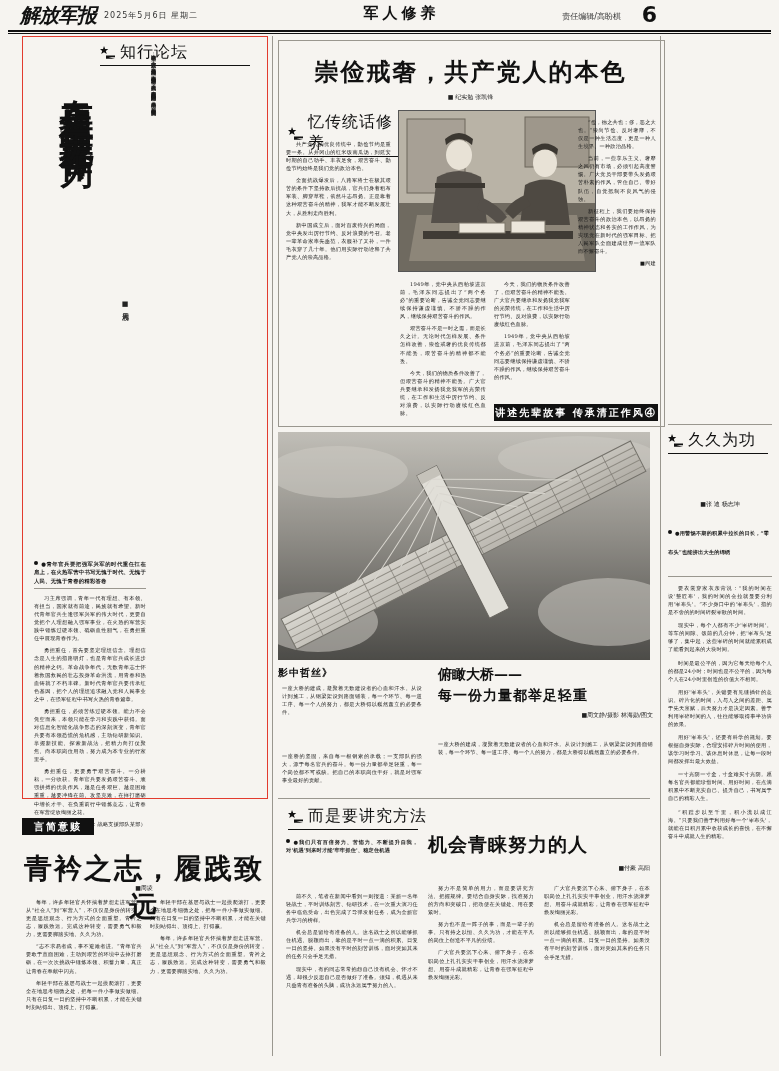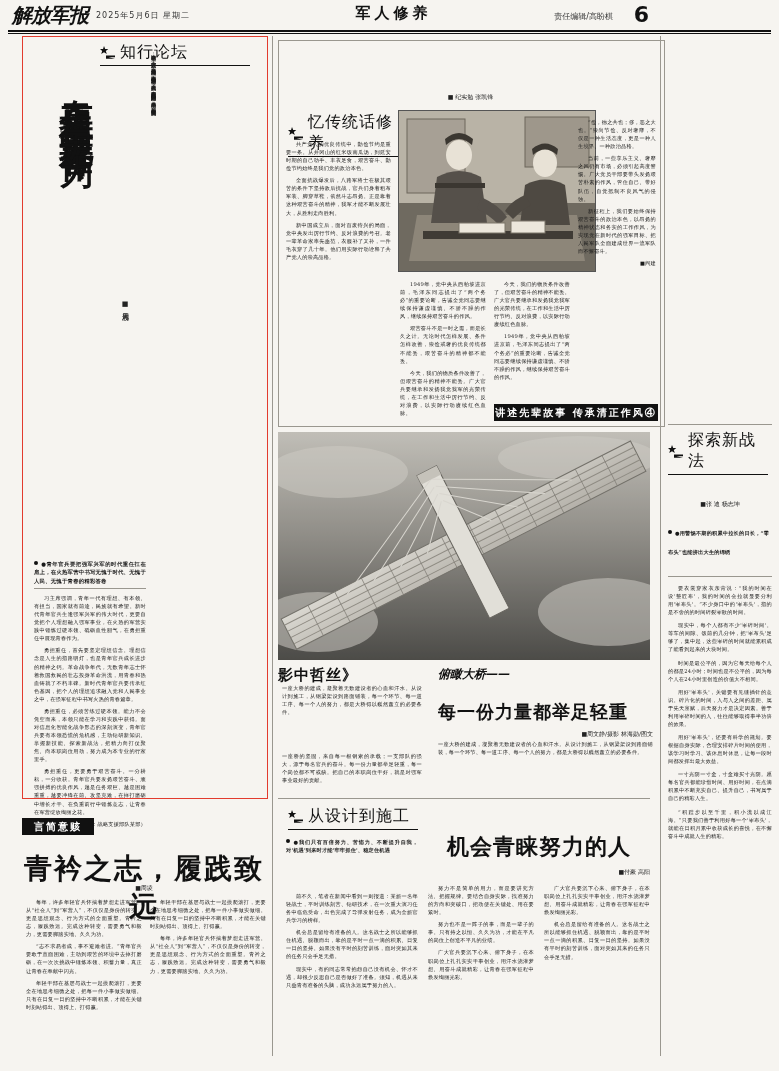--- a/index.html
+++ b/index.html
@@ -6,21 +6,21 @@
   body{
     width:779px;height:1071px;
     background:#f4f2ee;
     font-family:"DejaVu Sans","Liberation Sans",sans-serif;
     color:#111;
     overflow:hidden;
   }
   .page{position:relative;width:779px;height:1071px;background:#f6f4f0;}
 
   
-  .masthead{position:absolute;left:4px;top:0;width:657px;height:32px;}
+  .masthead{position:absolute;left:12px;top:0;width:657px;height:32px;}
   .logo{position:absolute;left:8px;top:2px;font-family:"DejaVu Serif","Liberation Serif",serif;
         font-size:20px;font-weight:bold;letter-spacing:-1px;color:#111;
         font-style:italic;}
   .date{position:absolute;left:92px;top:10px;font-size:8px;color:#333;letter-spacing:1px;}
   .mh-title{position:absolute;left:0;top:4px;width:779px;text-align:center;
             font-family:"DejaVu Serif","Liberation Serif",serif;font-weight:bold;
             font-size:15px;letter-spacing:4px;}
   .editor{position:absolute;right:48px;top:11px;font-size:8px;color:#333;}
   .pagenum{position:absolute;right:12px;top:2px;font-size:22px;font-weight:bold;}
   .mh-rule{position:absolute;left:8px;top:30px;width:763px;height:2px;background:#111;}
@@ -139,20 +139,23 @@
   </div>
   <div style="position:absolute;left:150px;top:898px;width:116px;">
     <p class="body-txt" style="margin:0 0 4px 0;text-indent:10px;">年轻干部在基层与战士一起摸爬滚打，更要全在地思考细微之处，把每一件小事做实做细。只有在日复一日的坚持中不断积累，才能在关键时刻站得出、顶得上、打得赢。</p>
     <p class="body-txt" style="margin:0;text-indent:10px;">每年，许多年轻官兵怀揣着梦想走进军营。从“社会人”到“军营人”，不仅仅是身份的转变，更是思想观念、行为方式的全面重塑。青衿之志，履践致远。完成这种转变，需要勇气和毅力，更需要脚踏实地、久久为功。</p>
   </div>
 
   <div class="colrule" style="left:272px;top:36px;height:1020px;"></div>
 
   <div style="position:absolute;left:278px;top:40px;width:385px;height:385px;border:1px solid #9a978f;"></div>
 
+  <div style="position:absolute;left:278px;top:56px;width:385px;text-align:center;">
+    <div class="hl" style="font-size:24px;letter-spacing:2px;">崇俭戒奢，共产党人的本色</div>
+  </div>
   <div style="position:absolute;left:278px;top:93px;width:385px;text-align:center;" class="byline">■ 纪实勉  张凯锋</div>
 
   <div style="position:absolute;left:288px;top:112px;width:120px;">
     <div class="sec-tag">
       <span class="tagmark">
         <svg width="16" height="13" viewBox="0 0 16 13">
           <polygon points="4,0 5.2,3 8.3,3 5.8,4.9 6.8,8 4,6.2 1.2,8 2.2,4.9 0,3 3,3" fill="#111"></polygon>
           <path d="M6 9.5 L15 9.5 L15 11.2 L8.5 11.2 L15 12.8 L6 12.8 Z" fill="#111"></path>
         </svg>
       </span>
@@ -274,53 +277,53 @@
           <line x1="188" y1="56" x2="252" y2="104"></line>
             <line x1="188" y1="64" x2="222" y2="104"></line>
         </g>
       </g>
 
       <rect width="372" height="228" fill="#9c9992" opacity="0.18"></rect>
     </svg>
   </div>
 
   <div style="position:absolute;left:278px;top:666px;width:150px;">
-    <div class="hl" style="font-size:15px;letter-spacing:1px;">影中哲丝》</div>
+    <div class="hl" style="font-size:10px;letter-spacing:1px;">影中哲丝》</div>
   </div>
   <div style="position:absolute;left:282px;top:684px;width:140px;" class="body-txt">一座大桥的建成，凝聚着无数建设者的心血和汗水。从设计到施工，从钢梁架设到路面铺装，每一个环节、每一道工序、每一个人的努力，都是大桥得以巍然矗立的必要条件。</div>
   <div style="position:absolute;left:282px;top:752px;width:140px;" class="body-txt">一座桥的坚固，来自每一根钢索的承载；一支部队的强大，源于每名官兵的奋斗。每一份力量都举足轻重，每一个岗位都不可或缺。把自己的本职岗位干好，就是对强军事业最好的贡献。</div>
 
   <div style="position:absolute;left:438px;top:666px;width:215px;">
-    <div class="hl" style="font-size:12px;font-style:italic;">俯瞰大桥——</div>
-    <div class="hl" style="font-size:18px;letter-spacing:1px;margin-top:17px;">每一份力量都举足轻重</div>
+    <div class="hl" style="font-size:14px;">俯瞰大桥——</div>
+    <div class="hl" style="font-size:14px;letter-spacing:1px;margin-top:3px;">每一份力量都举足轻重</div>
     <div class="byline" style="margin-top:6px;text-align:right;">■周文静/摄影    林海勋/图文</div>
   </div>
   <div style="position:absolute;left:438px;top:740px;width:215px;" class="body-txt">一座大桥的建成，凝聚着无数建设者的心血和汗水。从设计到施工，从钢梁架设到路面铺装，每一个环节、每一道工序、每一个人的努力，都是大桥得以巍然矗立的必要条件。</div>
 
   <div class="hrule" style="left:278px;top:798px;width:372px;"></div>
 
   <div style="position:absolute;left:288px;top:806px;width:160px;">
     <div class="sec-tag">
       <span class="tagmark">
         <svg width="16" height="13" viewBox="0 0 16 13">
           <polygon points="4,0 5.2,3 8.3,3 5.8,4.9 6.8,8 4,6.2 1.2,8 2.2,4.9 0,3 3,3" fill="#111"></polygon>
           <path d="M6 9.5 L15 9.5 L15 11.2 L8.5 11.2 L15 12.8 L6 12.8 Z" fill="#111"></path>
         </svg>
       </span>
-      <span class="tag-label">从设计到施工</span>
+      <span class="tag-label">而是要讲究方法</span>
     </div>
     <div class="tag-underline" style="width:130px;"></div>
   </div>
 
   <div style="position:absolute;left:286px;top:838px;width:132px;" class="body-txt" style2="">
     <span class="dot"></span><span class="body-txt" style="font-weight:bold;">●我们只有百倍努力、苦恼力、不断提升自我，对'机遇'到来时才能'牢牢抓住'、稳定住机遇</span>
   </div>
 
   <div style="position:absolute;left:428px;top:832px;width:222px;">
-    <div class="hl" style="font-size:22px;letter-spacing:1px;text-align:center;">机会青睐努力的人</div>
+    <div class="hl" style="font-size:19px;letter-spacing:1px;">机会青睐努力的人</div>
     <div class="byline" style="text-align:right;margin-top:6px;">■付豪 高阳</div>
   </div>
 
   <div style="position:absolute;left:286px;top:892px;width:132px;">
     <p class="body-txt" style="margin:0 0 4px 0;text-indent:10px;">前不久，笔者在新闻中看到一则报道：某旅一名年轻战士，平时训练刻苦、钻研技术，在一次重大演习任务中临危受命，出色完成了导弹发射任务，成为全旅官兵学习的榜样。</p>
     <p class="body-txt" style="margin:0 0 4px 0;text-indent:10px;">机会总是留给有准备的人。这名战士之所以能够抓住机遇、脱颖而出，靠的是平时一点一滴的积累、日复一日的坚持。如果没有平时的刻苦训练，面对突如其来的任务只会手足无措。</p>
     <p class="body-txt" style="margin:0;text-indent:10px;">现实中，有的同志常常抱怨自己没有机会、怀才不遇，却很少反思自己是否做好了准备。须知，机遇从来只垂青有准备的头脑，成功永远属于努力的人。</p>
   </div>
   <div style="position:absolute;left:428px;top:884px;width:106px;">
     <p class="body-txt" style="margin:0 0 4px 0;text-indent:10px;">努力不是简单的用力，而是要讲究方法、把握规律。要结合自身实际，找准努力的方向和突破口，把劲使在关键处、用在要紧时。</p>
@@ -335,21 +338,21 @@
   <div class="colrule" style="left:660px;top:36px;height:1020px;"></div>
 
   <div style="position:absolute;left:668px;top:430px;width:104px;">
     <div class="sec-tag">
       <span class="tagmark">
         <svg width="16" height="13" viewBox="0 0 16 13">
           <polygon points="4,0 5.2,3 8.3,3 5.8,4.9 6.8,8 4,6.2 1.2,8 2.2,4.9 0,3 3,3" fill="#111"></polygon>
           <path d="M6 9.5 L15 9.5 L15 11.2 L8.5 11.2 L15 12.8 L6 12.8 Z" fill="#111"></path>
         </svg>
       </span>
-      <span class="tag-label">探索新战法</span>
+      <span class="tag-label">久久为功</span>
     </div>
     <div class="tag-underline" style="width:100px;"></div>
   </div>
 
   <div style="position:absolute;left:666px;top:500px;width:108px;text-align:center;" class="byline">■张  迪  杨志坤</div>
 
   <div style="position:absolute;left:668px;top:520px;width:104px;">
     <span class="dot"></span><span class="body-txt" style="font-weight:bold;">●用警惕不期的积累中拉长的日长，“零布头”也能拼出大生的绵绣</span>
   </div>
   <div class="hrule" style="left:668px;top:576px;width:104px;"></div>

